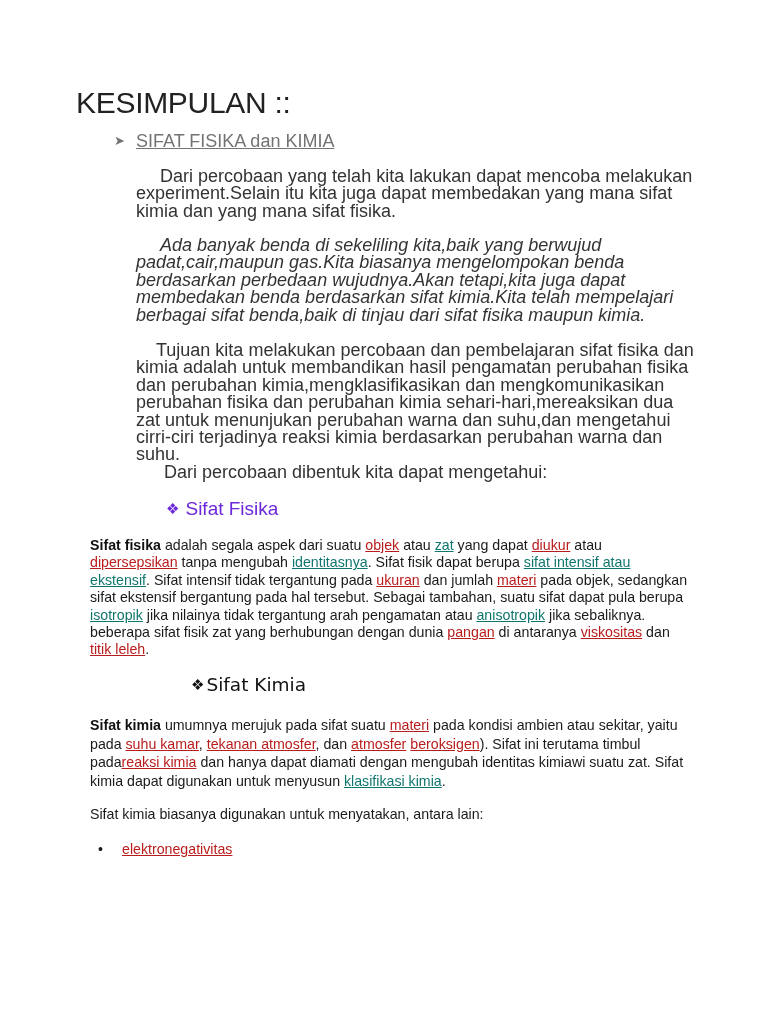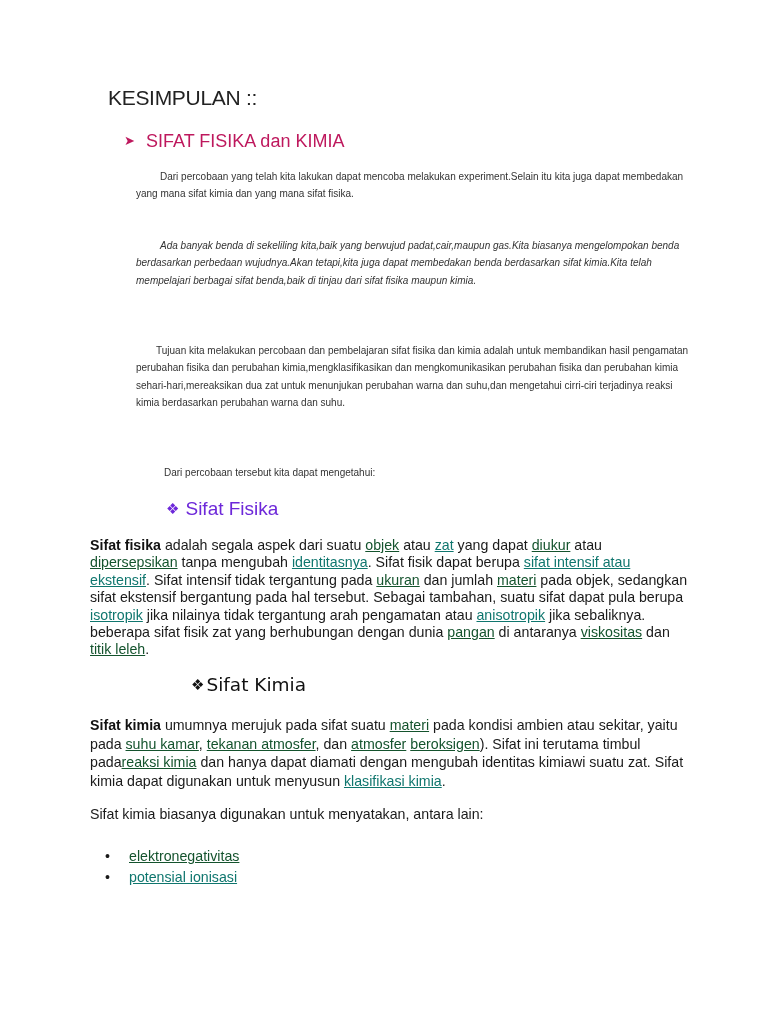--- a/index.html
+++ b/index.html
@@ -1,58 +1,57 @@
 <!DOCTYPE html>
 <html><head>
 <meta charset="utf-8">
 <style>
   html, body { margin: 0; padding: 0; background: #ffffff; }
   body { width: 768px; height: 1024px; position: relative; overflow: hidden; color: #1a1a1a; font-family: "Liberation Sans", sans-serif; }
   .abs { position: absolute; }
-  .title { left: 108px; top: 86px; font-size: 21px; color: #222; letter-spacing: -0.3px; }
-  .h2 { left: 124px; top: 131px; font-size: 18px; color: #be185d; }
+  .title { left: 76px; top: 86px; font-size: 30px; color: #222; letter-spacing: -0.3px; }
+  .h2 { left: 114px; top: 131px; font-size: 18px; color: #737373; text-decoration: underline; }
   .h2 .arrow { display: inline-block; width: 22px; font-size: 13px; vertical-align: 2px; }
-  .para { left: 136px; width: 560px; font-size: 10px; line-height: 17.4px; color: #333; }
+  .para { left: 136px; width: 560px; font-size: 18px; line-height: 17.4px; color: #333; }
   .para .indent { display: inline-block; width: 24px; }
   .sub { font-size: 19px; color: #6d28d9; }
   .sub .dia { font-size: 15px; margin-right: 6px; vertical-align: 1px; }
   .sub-kimia { font-family: "DejaVu Sans", sans-serif; font-size: 18.5px; color: #111; }
   .body2 { left: 90px; width: 600px; font-size: 14.2px; line-height: 17.4px; color: #1a1a1a; }
   a.lnk { text-decoration: underline; }
-  a.blue { color: #14532d; }
+  a.blue { color: #b91c1c; }
   a.red { color: #0f766e; }
   b { font-weight: bold; color: #111; }
-  ul.bul { list-style: none; margin: 15px; padding: 0; }
+  ul.bul { list-style: none; margin: 8px; padding: 0; }
   ul.bul li { position: relative; padding-left: 24px; height: 20.5px; }
   ul.bul li::before { content: "•"; position: absolute; left: 0; top: 0; }
 </style>
 </head>
 <body>
 
 <div class="abs title">KESIMPULAN ::</div>
 
 <div class="abs h2">
   <span class="arrow">➤</span><span>SIFAT FISIKA dan KIMIA</span>
 </div>
 
 <div class="abs para" style="top:168px;"><span class="indent"></span><span>Dari percobaan yang telah kita lakukan dapat mencoba melakukan experiment.Selain itu kita juga dapat membedakan yang mana sifat kimia dan yang mana sifat fisika.</span></div>
 <div class="abs para" style="top:237px;font-style:italic;"><span class="indent"></span><span>Ada banyak benda di sekeliling kita,baik yang berwujud padat,cair,maupun gas.Kita biasanya mengelompokan benda berdasarkan perbedaan wujudnya.Akan tetapi,kita juga dapat membedakan benda berdasarkan sifat kimia.Kita telah mempelajari berbagai sifat benda,baik di tinjau dari sifat fisika maupun kimia.</span></div>
 <div class="abs para" style="top:342px;"><span style="display:inline-block;width:20px"></span><span>Tujuan kita melakukan percobaan dan pembelajaran sifat fisika dan kimia adalah untuk membandikan hasil pengamatan perubahan fisika dan perubahan kimia,mengklasifikasikan dan mengkomunikasikan perubahan fisika dan perubahan kimia sehari-hari,mereaksikan dua zat untuk menunjukan perubahan warna dan suhu,dan mengetahui cirri-ciri terjadinya reaksi kimia berdasarkan perubahan warna dan suhu.</span></div>
-<div class="abs para" style="top:464px; left:164px;"><span>Dari percobaan tersebut kita dapat mengetahui:</span></div>
+<div class="abs para" style="top:464px; left:164px;"><span>Dari percobaan dibentuk kita dapat mengetahui:</span></div>
 
 <div class="abs sub" style="left:166px; top:498px;">
   <span class="dia">❖</span><span>Sifat Fisika</span>
 </div>
 
 <div class="abs body2" style="top:537px;"><b>Sifat fisika</b><span> adalah segala aspek dari suatu </span><a class="lnk blue">objek</a><span> atau </span><a class="lnk red">zat</a><span> yang dapat </span><a class="lnk blue">diukur</a><span> atau </span><a class="lnk blue">dipersepsikan</a><span> tanpa mengubah </span><a class="lnk red">identitasnya</a><span>. Sifat fisik dapat berupa </span><a class="lnk red">sifat intensif atau ekstensif</a><span>. Sifat intensif tidak tergantung pada </span><a class="lnk blue">ukuran</a><span> dan jumlah </span><a class="lnk blue">materi</a><span> pada objek, sedangkan sifat ekstensif bergantung pada hal tersebut. Sebagai tambahan, suatu sifat dapat pula berupa </span><a class="lnk red">isotropik</a><span> jika nilainya tidak tergantung arah pengamatan atau </span><a class="lnk red">anisotropik</a><span> jika sebaliknya. beberapa sifat fisik zat yang berhubungan dengan dunia </span><a class="lnk blue">pangan</a><span> di antaranya </span><a class="lnk blue">viskositas</a><span> dan </span><a class="lnk blue">titik leleh</a><span>.</span></div>
 
 <div class="abs sub sub-kimia" style="left:166px; top:674px;margin-left:25px;">
   <span class="dia" style="margin-right:2px">❖</span><span>Sifat Kimia</span>
 </div>
 
 <div class="abs body2" style="top:716px; line-height:18.6px;"><b>Sifat kimia</b><span> umumnya merujuk pada sifat suatu </span><a class="lnk blue">materi</a><span> pada kondisi ambien atau sekitar, yaitu pada </span><a class="lnk blue">suhu kamar</a><span>, </span><a class="lnk blue">tekanan atmosfer</a><span>, dan </span><a class="lnk blue">atmosfer</a><span> </span><a class="lnk blue">beroksigen</a><span>). Sifat ini terutama timbul pada</span><a class="lnk blue">reaksi kimia</a><span> dan hanya dapat diamati dengan mengubah identitas kimiawi suatu zat. Sifat kimia dapat digunakan untuk menyusun </span><a class="lnk red">klasifikasi kimia</a><span>.</span></div>
 
 <div class="abs body2" style="top:798px;margin-top:8px;">Sifat kimia biasanya digunakan untuk menyatakan, antara lain:</div>
 
 <ul class="abs bul body2" style="top:833px;">
   <li><a class="lnk blue">elektronegativitas</a></li>
-  <li><a class="lnk red">potensial ionisasi</a></li>
 </ul>
 
 </body></html>

